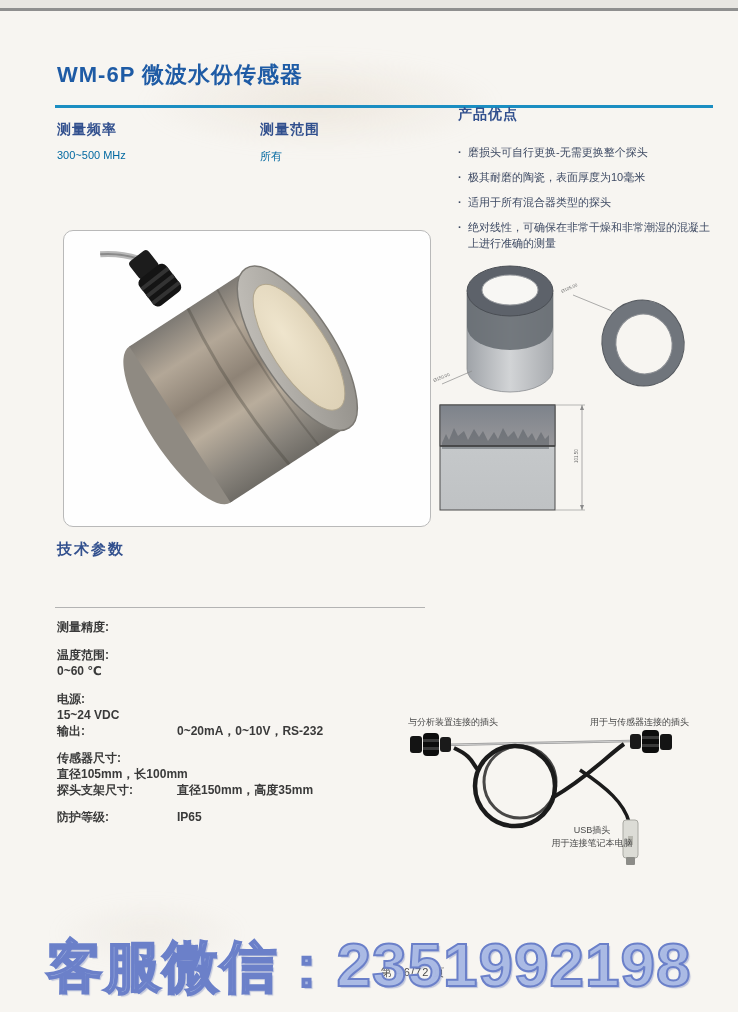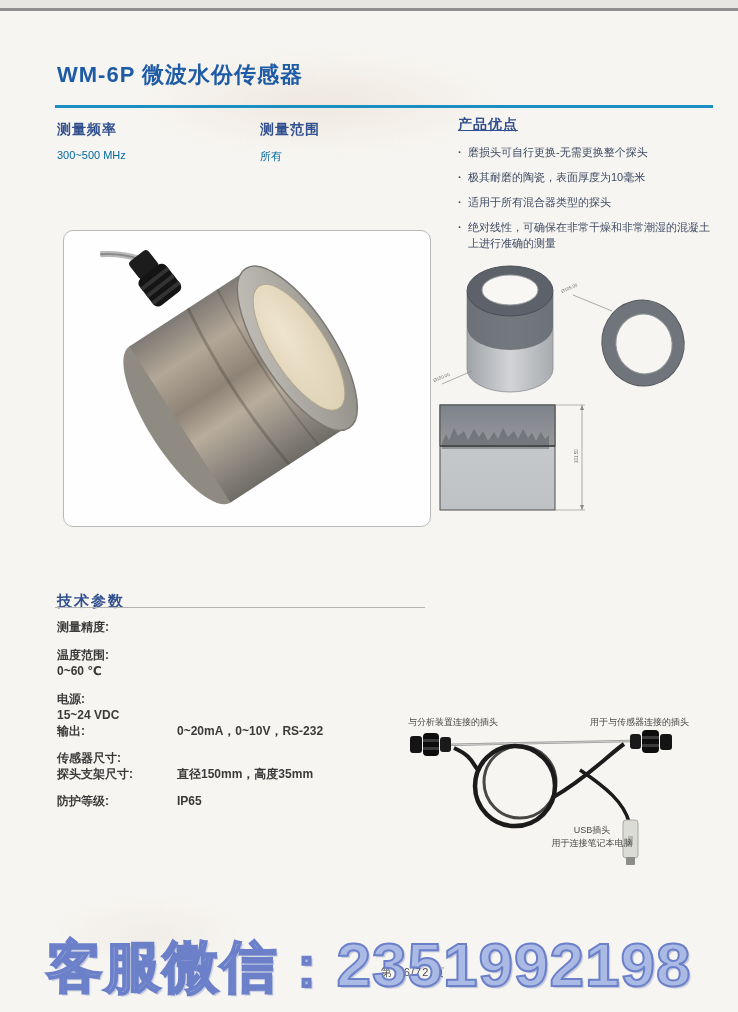--- a/index.html
+++ b/index.html
@@ -19,34 +19,34 @@
     background:radial-gradient(closest-side,rgba(214,206,192,.20),rgba(214,206,192,0) 75%);}
 
   .doc-title{position:absolute;left:57px;top:52px;font-size:22px;font-weight:bold;
     color:#1e5ba5;letter-spacing:1px;}
   .title-rule{position:absolute;left:55px;top:97px;width:658px;height:3px;background:#1b8ec2;}
 
   .col-head{position:absolute;font-size:14px;font-weight:bold;color:#32508e;letter-spacing:1px;}
   .col-val{position:absolute;font-size:11px;font-weight:400;color:#0369a1;}
   .head-freq{left:57px;top:113px;}   .val-freq{left:57px;top:141px;}
   .head-range{left:260px;top:113px;} .val-range{left:260px;top:141px;}
-  .head-adv{left:458px;top:108px;text-decoration:underline;}
+  .head-adv{left:458px;top:98px;}
 
   .adv-list{position:absolute;left:458px;top:137px;width:258px;margin:0;padding:0;list-style:none;}
   .adv-list li{position:relative;padding-left:10px;margin-bottom:9px;
     font-size:11px;line-height:1.45;color:#3e4a63;}
   .adv-list li::before{content:"·";position:absolute;left:0;top:0;font-weight:bold;color:#3e4a63;}
 
   .photo-card{position:absolute;left:63px;top:222px;width:366px;height:295px;
     background:#fefefe;border:1px solid #b9b9b9;border-radius:10px;overflow:hidden;}
   .photo-card svg{display:block;}
 
   .drawings{position:absolute;left:432px;top:243px;width:300px;height:277px;}
 
-  .tech-head{position:absolute;left:57px;top:584px;font-size:15px;font-weight:bold;
+  .tech-head{position:absolute;left:57px;top:532px;font-size:15px;font-weight:bold;
     color:#32508e;letter-spacing:2px;}
   .tech-rule{position:absolute;left:55px;top:599px;width:370px;height:1px;background:#b3b3b3;}
   .tech-table{position:absolute;left:57px;top:611px;width:370px;}
   .trow{display:flex;font-size:12px;font-weight:bold;color:#3a3a3a;line-height:16px;}
   .trow .tlabel{width:120px;flex:none;}
   .trow .tvalue{flex:1;}
   .trow.g{margin-bottom:12px;flex-direction:column;}
   .trow.t{margin-bottom:0;flex-direction:column;}
   .trow.m{margin-bottom:11px;}
 
@@ -197,20 +197,21 @@
     <div class="trow t">
       <span class="tlabel">电源:</span>
       <span class="tvalue">15~24 VDC</span>
     </div>
     <div class="trow m">
       <span class="tlabel">输出:</span>
       <span class="tvalue">0~20mA，0~10V，RS-232</span>
     </div>
     <div class="trow t">
       <span class="tlabel">传感器尺寸:</span>
+      <span class="tvalue">直径105mm，长100mm</span>
     </div>
     <div class="trow m">
       <span class="tlabel">探头支架尺寸:</span>
       <span class="tvalue">直径150mm，高度35mm</span>
     </div>
     <div class="trow">
       <span class="tlabel">防护等级:</span>
       <span class="tvalue">IP65</span>
     </div>
   </div>

